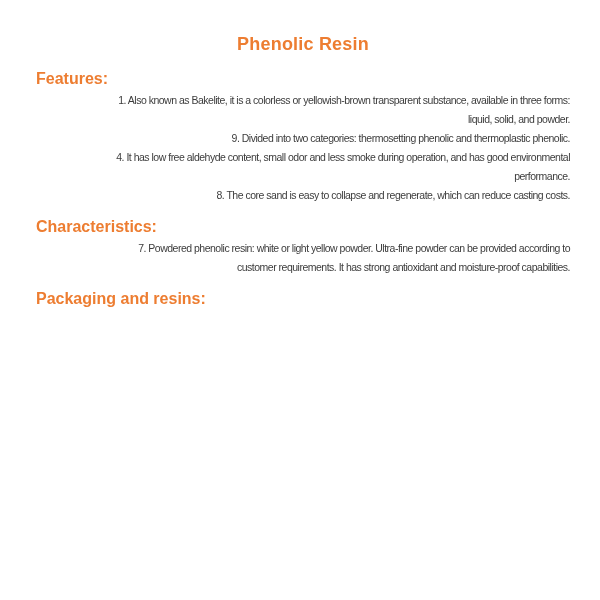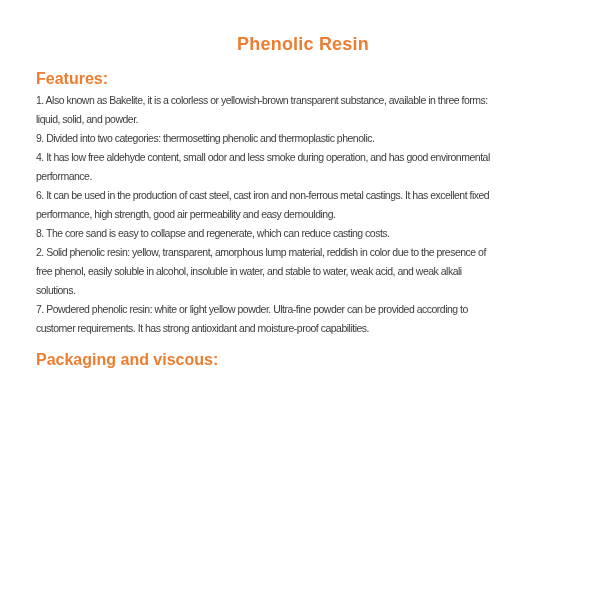--- a/index.html
+++ b/index.html
@@ -36,46 +36,43 @@
     font-weight: bold;
     color: #ED7D31;
   }
   .para {
     margin: 0;
     font-size: 10.5px;
     line-height: 19px;
     letter-spacing: -0.5px;
     color: #3C3C3C;
     white-space: pre-line; 
+    text-align: right;
   }
 </style>
 </head>
 <body>
 
 <div class="page">
 
   <h1 class="title">Phenolic Resin</h1>
 
   <div class="section">
     <h2 class="heading">Features:</h2>
     <p class="para">1. Also known as Bakelite, it is a colorless or yellowish-brown transparent substance, available in three forms:
 liquid, solid, and powder.</p>
     <p class="para">9. Divided into two categories: thermosetting phenolic and thermoplastic phenolic.</p>
     <p class="para">4. It has low free aldehyde content, small odor and less smoke during operation, and has good environmental
 performance.</p>
-    <p class="para">6. It can be used in the production of cast steel, cast iron and non-ferrous metal castings. It has excellent fixed
-performance, high strength, good air permeability and easy demoulding.</p>
     <p class="para">8. The core sand is easy to collapse and regenerate, which can reduce casting costs.</p>
   </div>
 
   <div class="section">
-    <p class="para">2. Solid phenolic resin: yellow, transparent, amorphous lump material, reddish in color due to the presence of
-free phenol, easily soluble in alcohol, insoluble in water, and stable to water, weak acid, and weak alkali
-solutions.</p>
+    <h2 class="heading">Characteristics:</h2>
     <p class="para">7. Powdered phenolic resin: white or light yellow powder. Ultra-fine powder can be provided according to
 customer requirements. It has strong antioxidant and moisture-proof capabilities.</p>
   </div>
 
   <div class="section">
-    <h2 class="heading">Packaging and viscous:</h2>
+    <h2 class="heading">Packaging and resins:</h2>
   </div>
 
 </div>
 
 </body></html>

